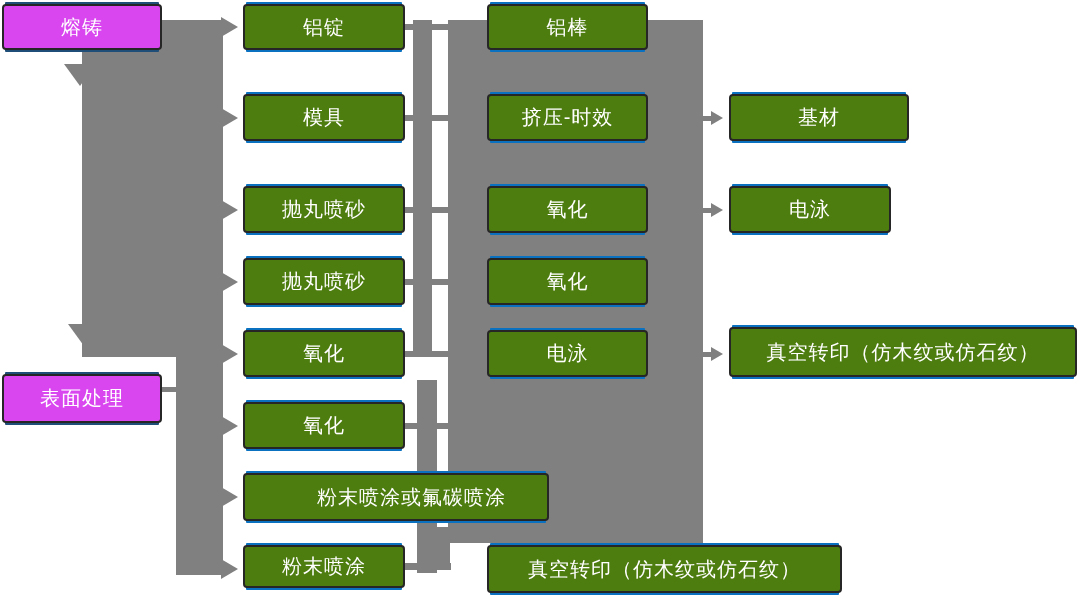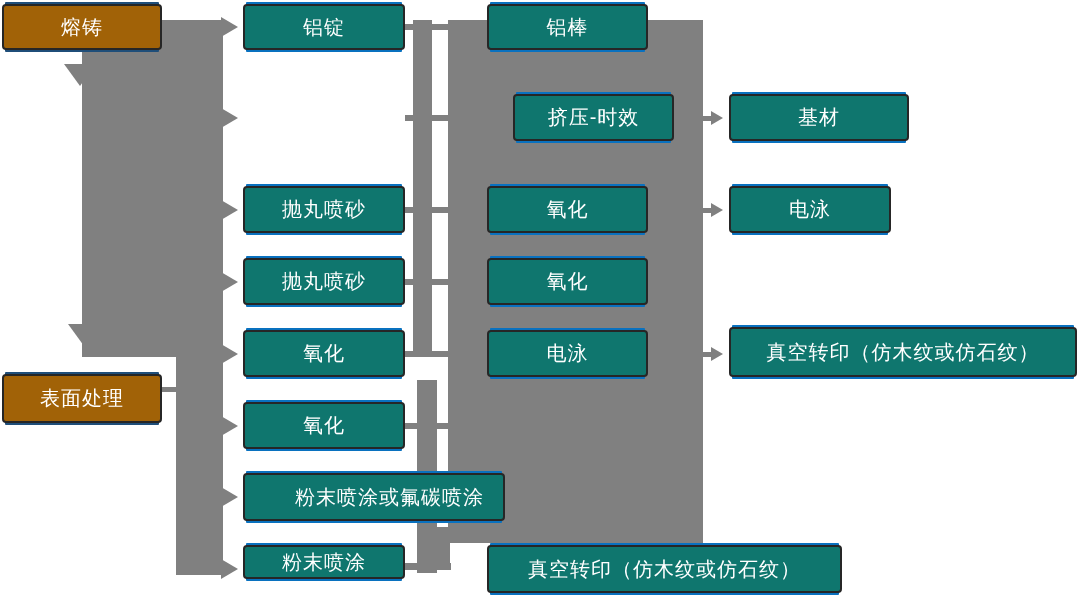--- a/index.html
+++ b/index.html
@@ -14,25 +14,25 @@
     border-top:10px solid transparent;border-bottom:10px solid transparent;border-left:17px solid #808080;}
   .arr-d{position:absolute;width:0;height:0;z-index:1;
     border-left:16px solid transparent;border-right:16px solid transparent;border-top:22px solid #808080;}
   .arr-r-sm{position:absolute;width:0;height:0;z-index:1;
     border-top:7px solid transparent;border-bottom:7px solid transparent;border-left:12px solid #808080;}
   
   .node{
     position:absolute;z-index:2;display:flex;align-items:center;justify-content:center;
     box-sizing:border-box;border:2px solid #262626;border-radius:4px;
     color:#ffffff;font-size:20px;letter-spacing:1px;white-space:nowrap;
-    background:#0f766e;
+    background:#4d7c0f;
     box-shadow:0 -5px 0 -3px #0971BF, 0 5px 0 -3px #0971BF;
   }
   .node.dark{
-    background:#a16207;
+    background:#d946ef;
     box-shadow:0 -5px 0 -3px #1F4E79, 0 5px 0 -3px #1F4E79;
   }
 </style>
 </head>
 <body>
 
 <div class="stage">
 
   <div class="band" style="left:82px;top:20px;width:141px;height:337px;"></div>
   <div class="band" style="left:176px;top:357px;width:47px;height:218px;"></div>
@@ -66,29 +66,30 @@
   <div class="arr-r-sm" style="left:711px;top:111px;"></div>
   <div class="stub" style="left:703px;top:208px;width:9px;height:5px;"></div>
   <div class="arr-r-sm" style="left:711px;top:203px;"></div>
   <div class="stub" style="left:703px;top:352px;width:9px;height:5px;"></div>
   <div class="arr-r-sm" style="left:711px;top:347px;"></div>
 
   <div class="node dark" style="left:2px;top:4px;width:160px;height:46px;">熔铸</div>
   <div class="node dark" style="left:2px;top:364px;width:160px;height:49px;margin-top:10px;">表面处理</div>
 
   <div class="node" style="left:243px;top:4px;width:162px;height:46px;">铝锭</div>
+  <div class="node" style="left:243px;top:94px;width:162px;height:47px;">模具</div>
   <div class="node" style="left:243px;top:186px;width:162px;height:47px;">抛丸喷砂</div>
   <div class="node" style="left:243px;top:258px;width:162px;height:47px;">抛丸喷砂</div>
   <div class="node" style="left:243px;top:330px;width:162px;height:47px;">氧化</div>
   <div class="node" style="left:243px;top:402px;width:162px;height:47px;">氧化</div>
-  <div class="node" style="left:243px;top:473px;width:262px;height:48px;padding-left:31px;">粉末喷涂或氟碳喷涂</div>
-  <div class="node" style="left:243px;top:545px;width:162px;height:34px;">粉末喷涂</div>
+  <div class="node" style="left:243px;top:473px;width:306px;height:48px;padding-left:31px;">粉末喷涂或氟碳喷涂</div>
+  <div class="node" style="left:243px;top:545px;width:162px;height:43px;">粉末喷涂</div>
 
   <div class="node" style="left:487px;top:4px;width:161px;height:46px;">铝棒</div>
-  <div class="node" style="left:487px;top:94px;width:161px;height:47px;margin-left:26px;">挤压-时效</div>
+  <div class="node" style="left:487px;top:94px;width:161px;height:47px;">挤压-时效</div>
   <div class="node" style="left:487px;top:186px;width:161px;height:47px;">氧化</div>
   <div class="node" style="left:487px;top:258px;width:161px;height:47px;">氧化</div>
   <div class="node" style="left:487px;top:330px;width:161px;height:47px;">电泳</div>
   <div class="node" style="left:487px;top:545px;width:355px;height:48px;">真空转印（仿木纹或仿石纹）</div>
 
   <div class="node" style="left:729px;top:94px;width:180px;height:47px;">基材</div>
   <div class="node" style="left:729px;top:186px;width:162px;height:47px;">电泳</div>
   <div class="node" style="left:729px;top:327px;width:348px;height:50px;">真空转印（仿木纹或仿石纹）</div>
 
 </div>

